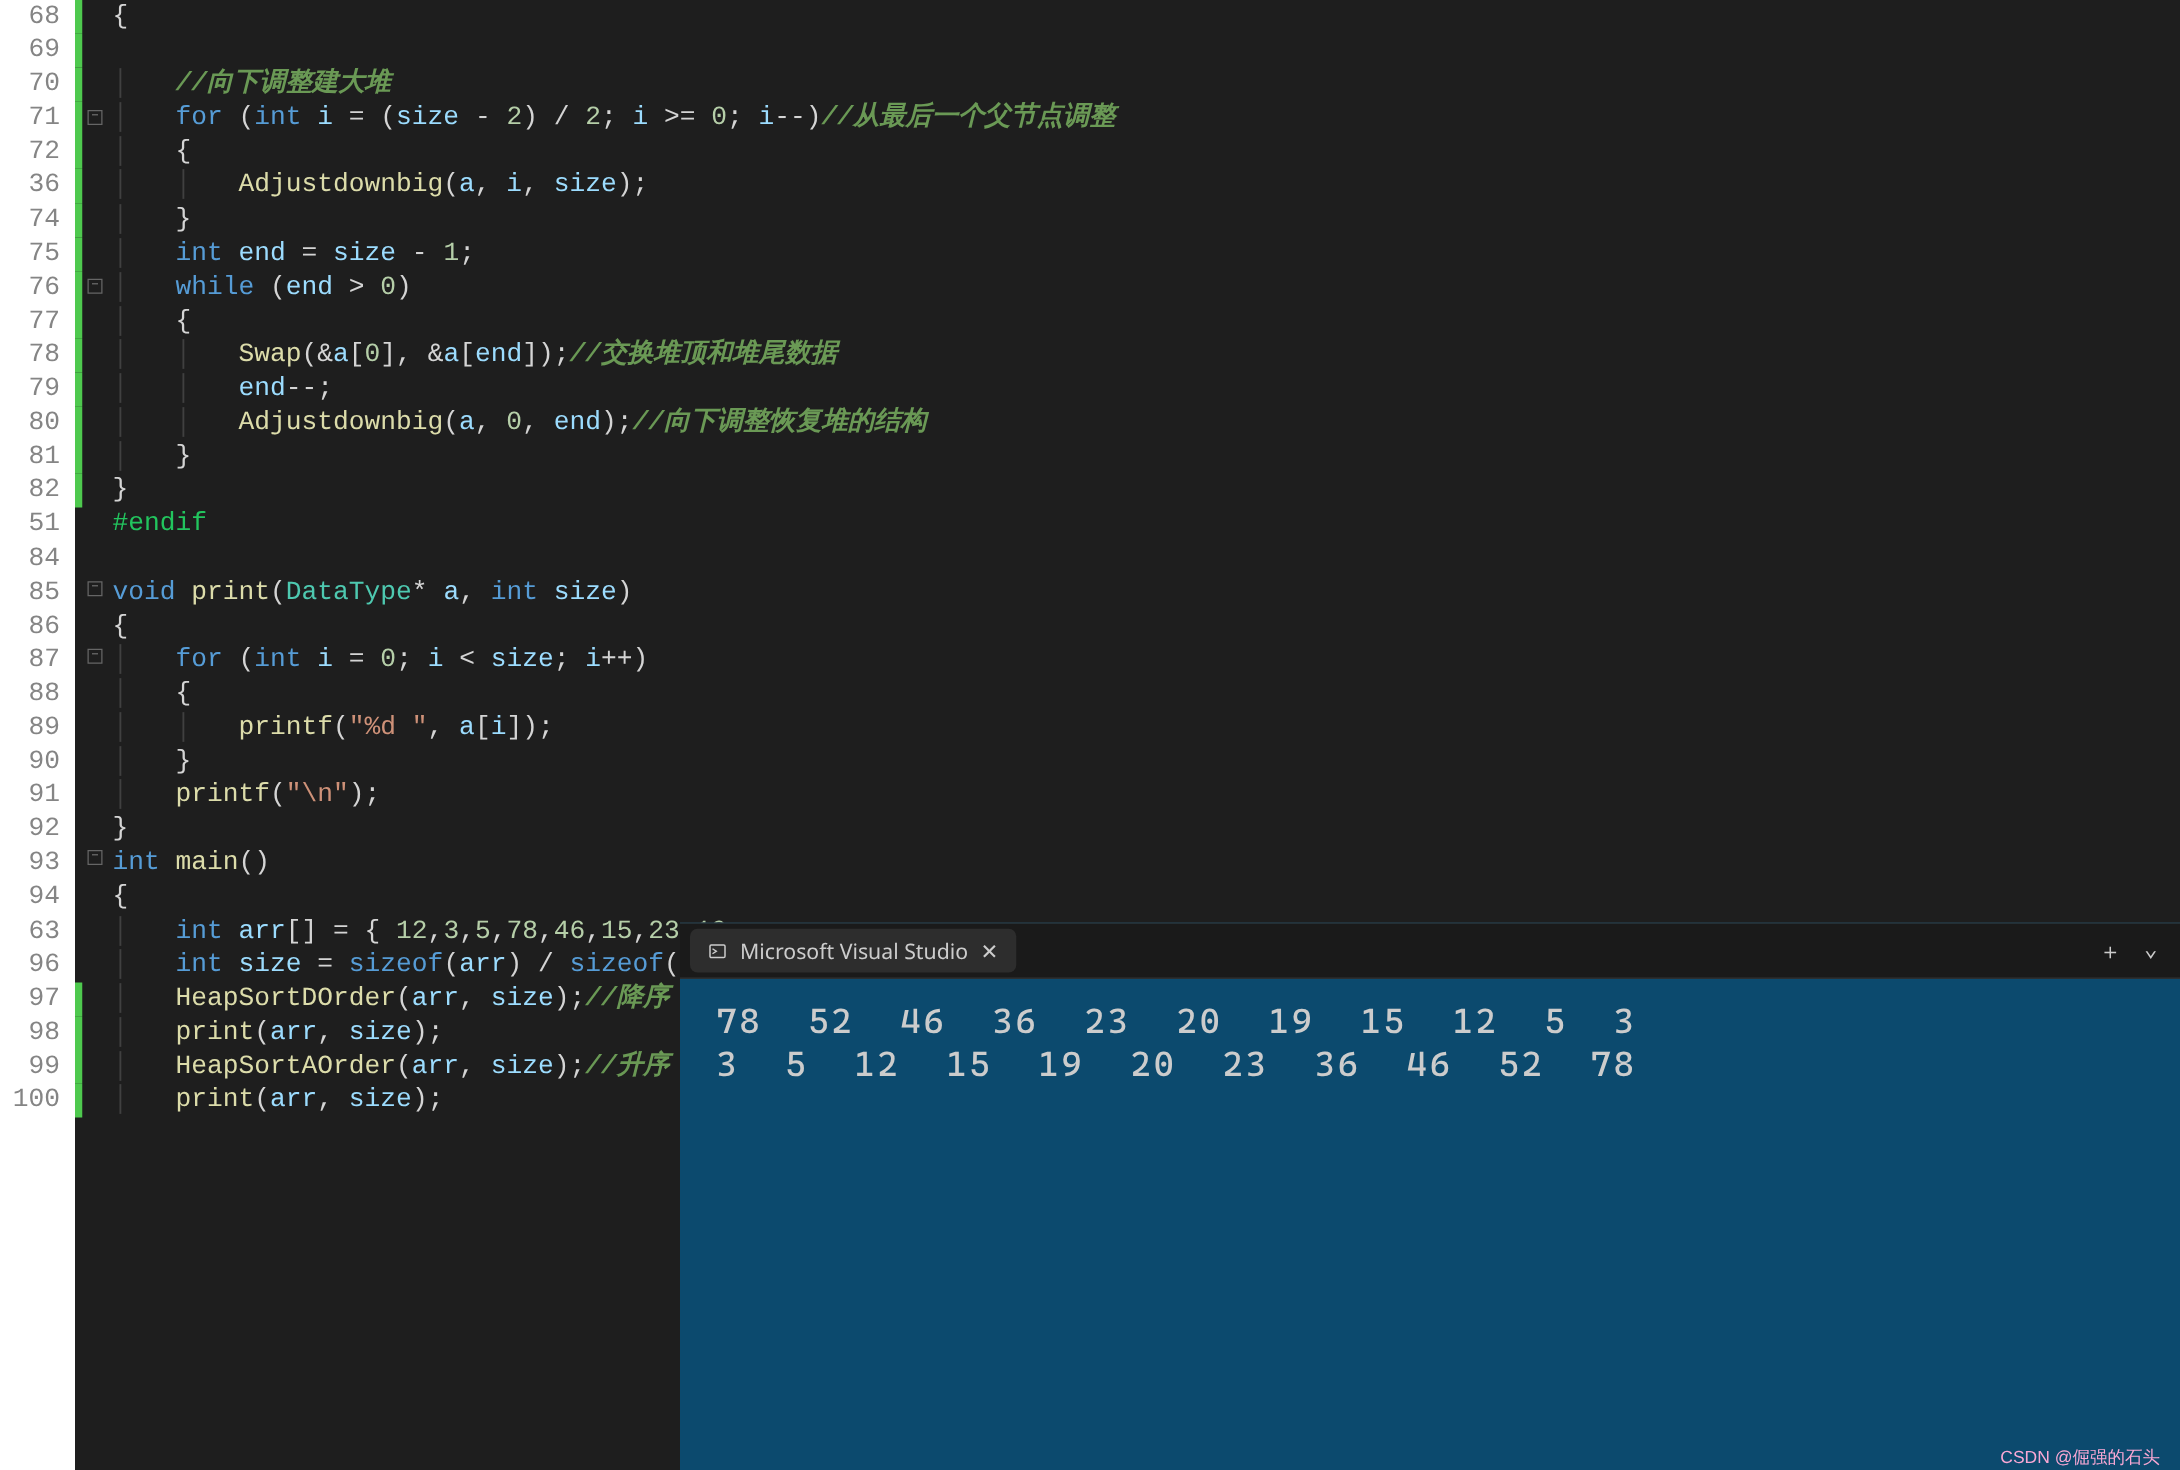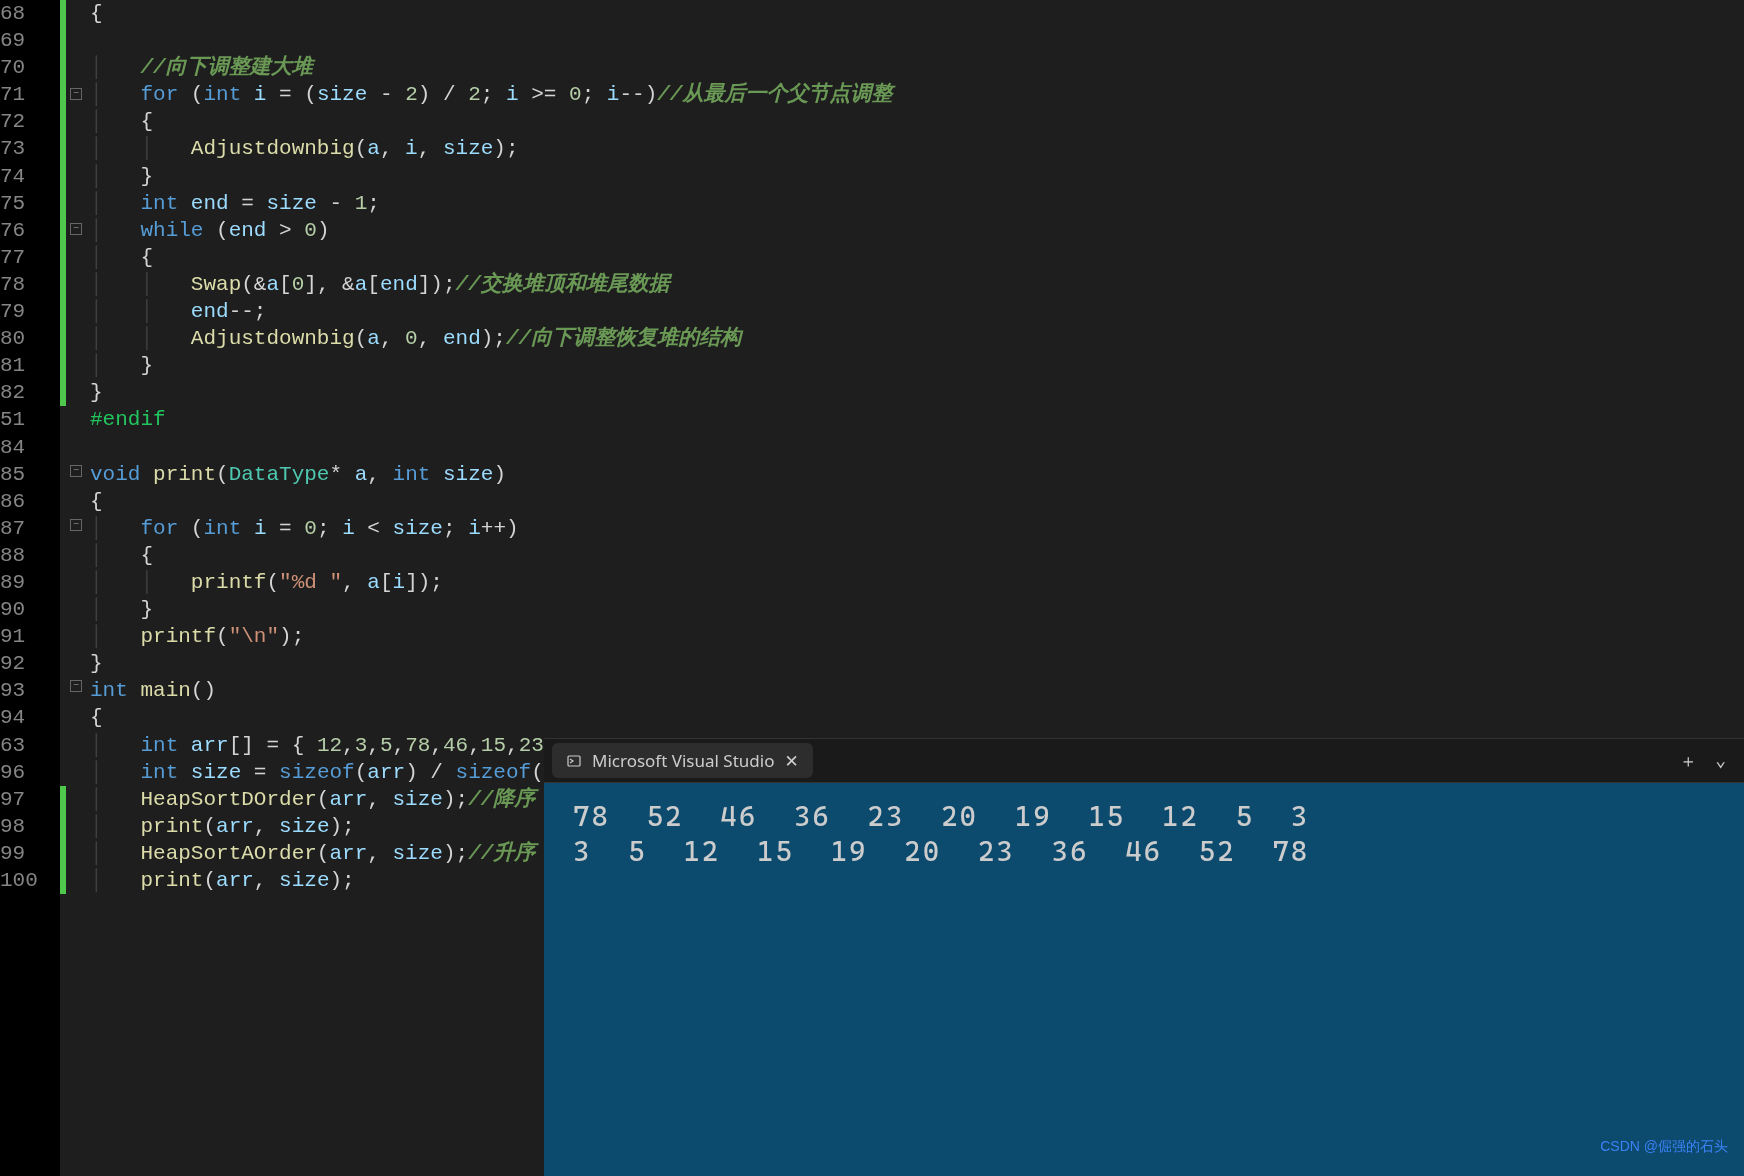--- a/index.html
+++ b/index.html
@@ -10,21 +10,22 @@
       overflow: hidden;
       width: 1744px;
       height: 1176px;
       position: relative;
     }
     .editor {
       display: flex;
       height: 100%;
     }
     .gutter {
-      background: #000000;
+      background: #ffffff;
+      text-align: right;
       padding-right: 12px;
       color: #858585;
       user-select: none;
       min-width: 60px;
     }
     .gutter-line { height: 27.1px; line-height: 27.1px; }
     .fold-column {
       width: 20px;
       background: #1e1e1e;
       user-select: none;
@@ -127,38 +128,38 @@
       color: #cccccc;
       font-family: 'Cascadia Mono', Consolas, monospace;
       font-size: 28px;
       letter-spacing: 2px;
       line-height: 1.25;
       white-space: pre;
     }
     .watermark {
       position: absolute;
       right: 16px;
-      bottom: 20px;
-      color: #3b82f6;
+      bottom: 1px;
+      color: #f9a8d4;
       font-size: 14px;
       font-family: sans-serif;
       z-index: 20;
     }
   </style>
 </head>
 <body>
 
 <div class="editor">
   <div class="gutter" id="gutter">
       <div class="gutter-line">68</div>
       <div class="gutter-line">69</div>
       <div class="gutter-line">70</div>
       <div class="gutter-line">71</div>
       <div class="gutter-line">72</div>
-      <div class="gutter-line">73</div>
+      <div class="gutter-line">36</div>
       <div class="gutter-line">74</div>
       <div class="gutter-line">75</div>
       <div class="gutter-line">76</div>
       <div class="gutter-line">77</div>
       <div class="gutter-line">78</div>
       <div class="gutter-line">79</div>
       <div class="gutter-line">80</div>
       <div class="gutter-line">81</div>
       <div class="gutter-line">82</div>
       <div class="gutter-line">51</div>

